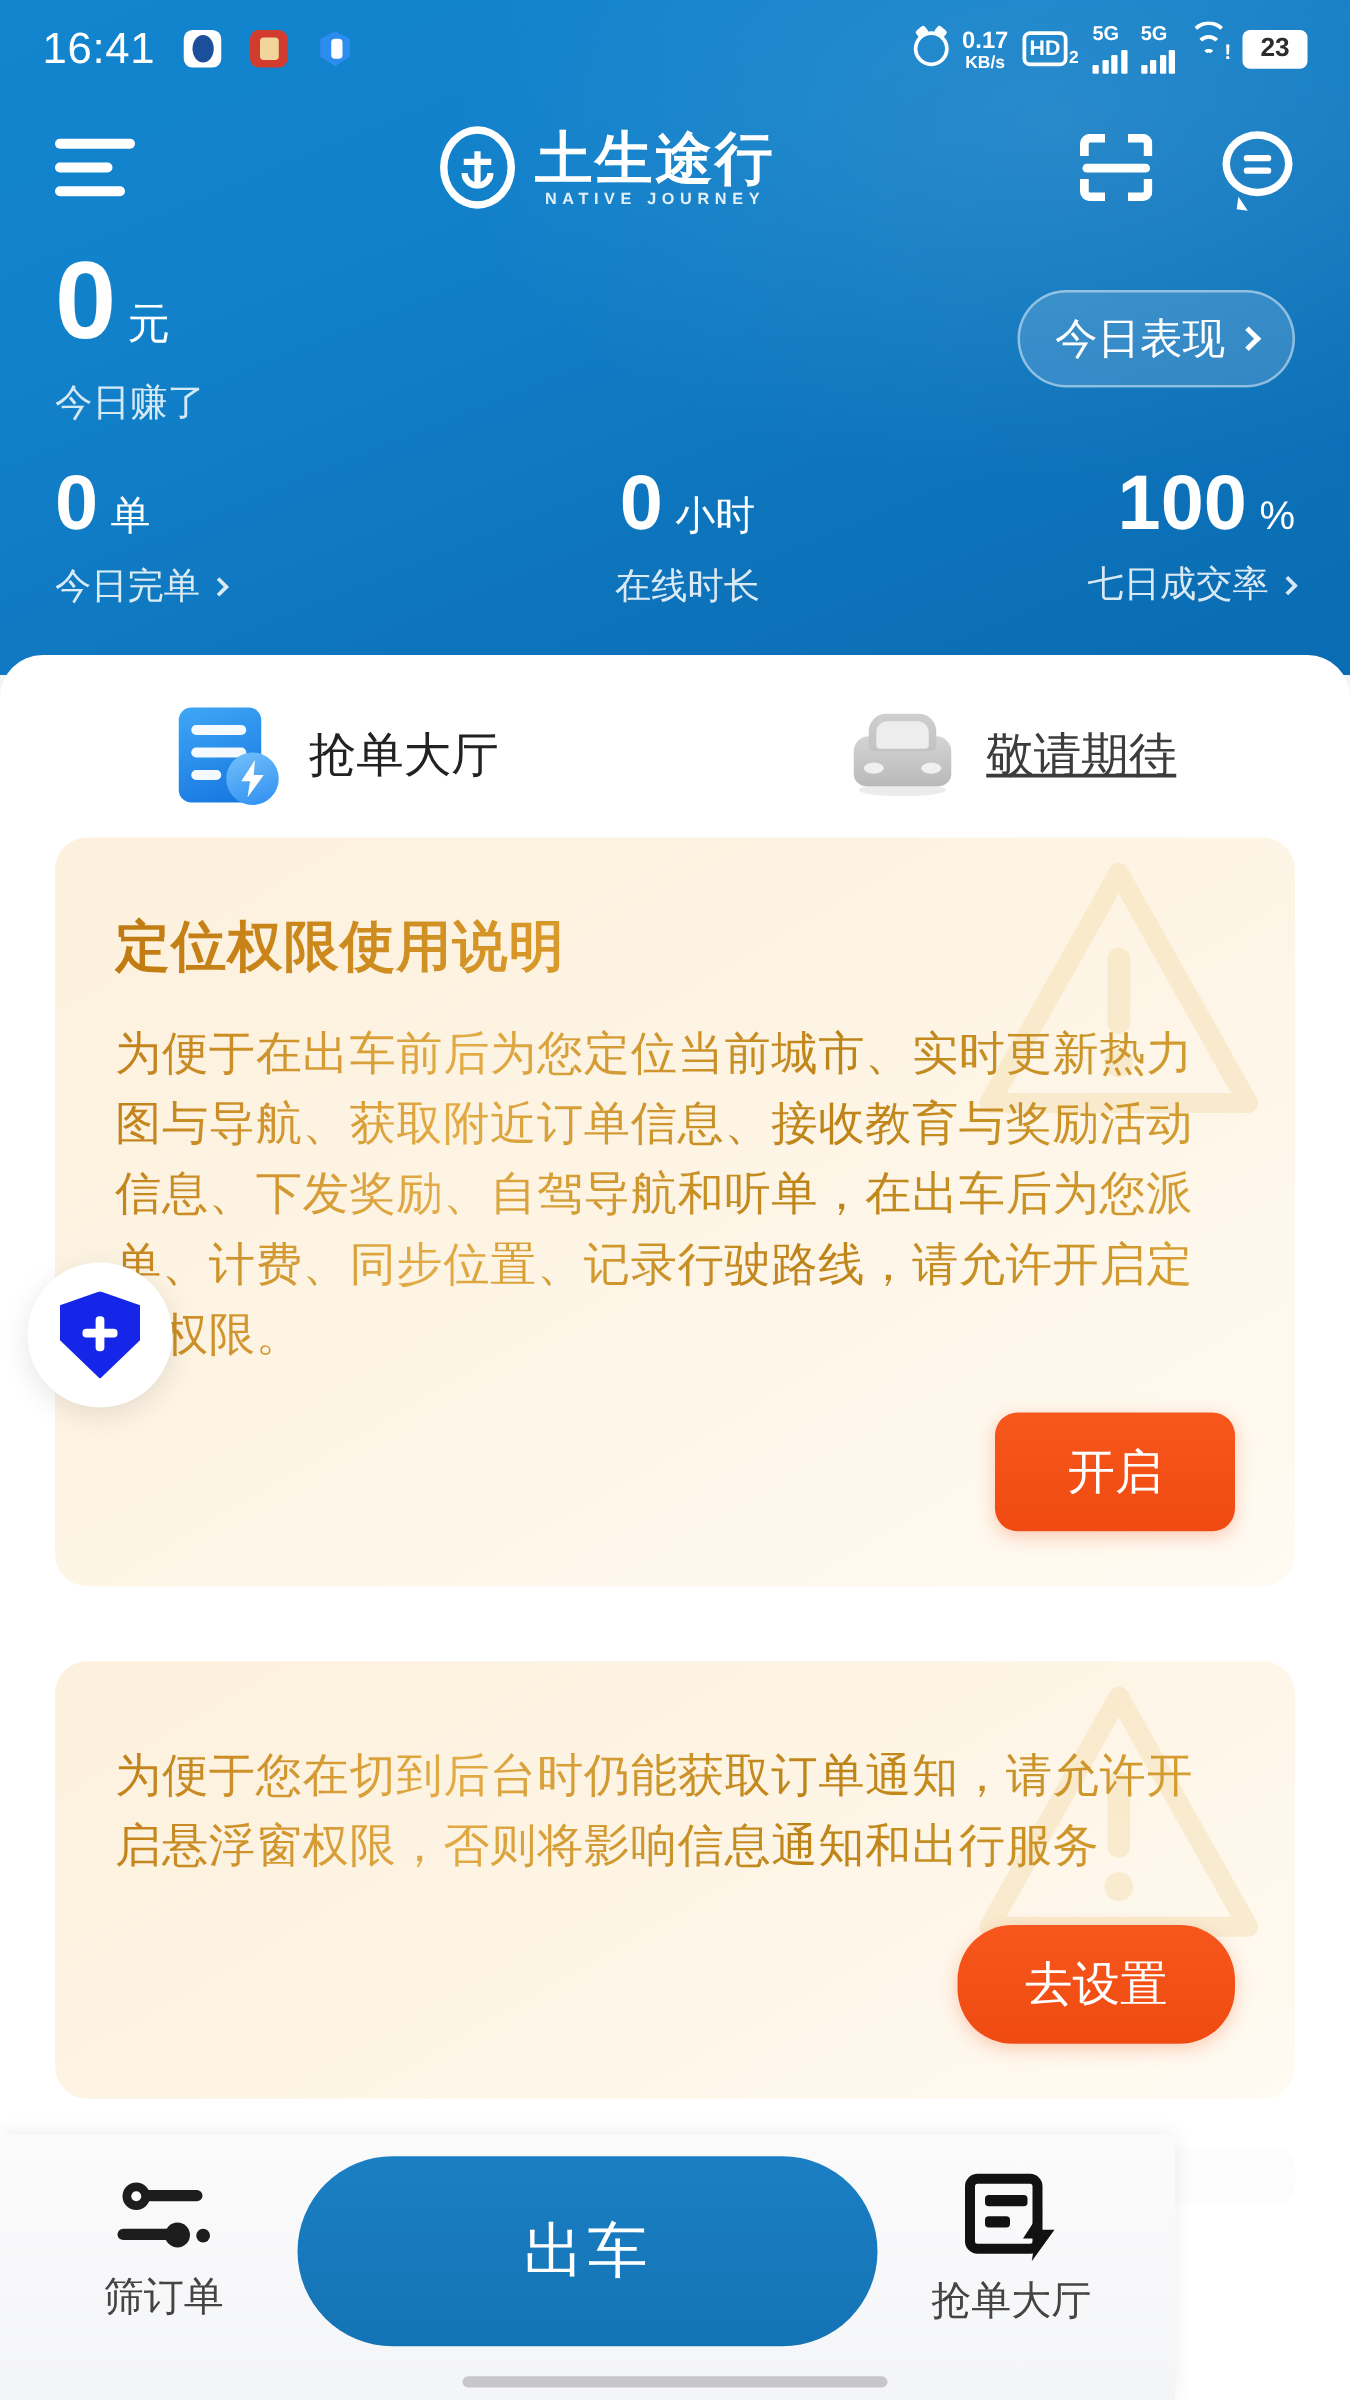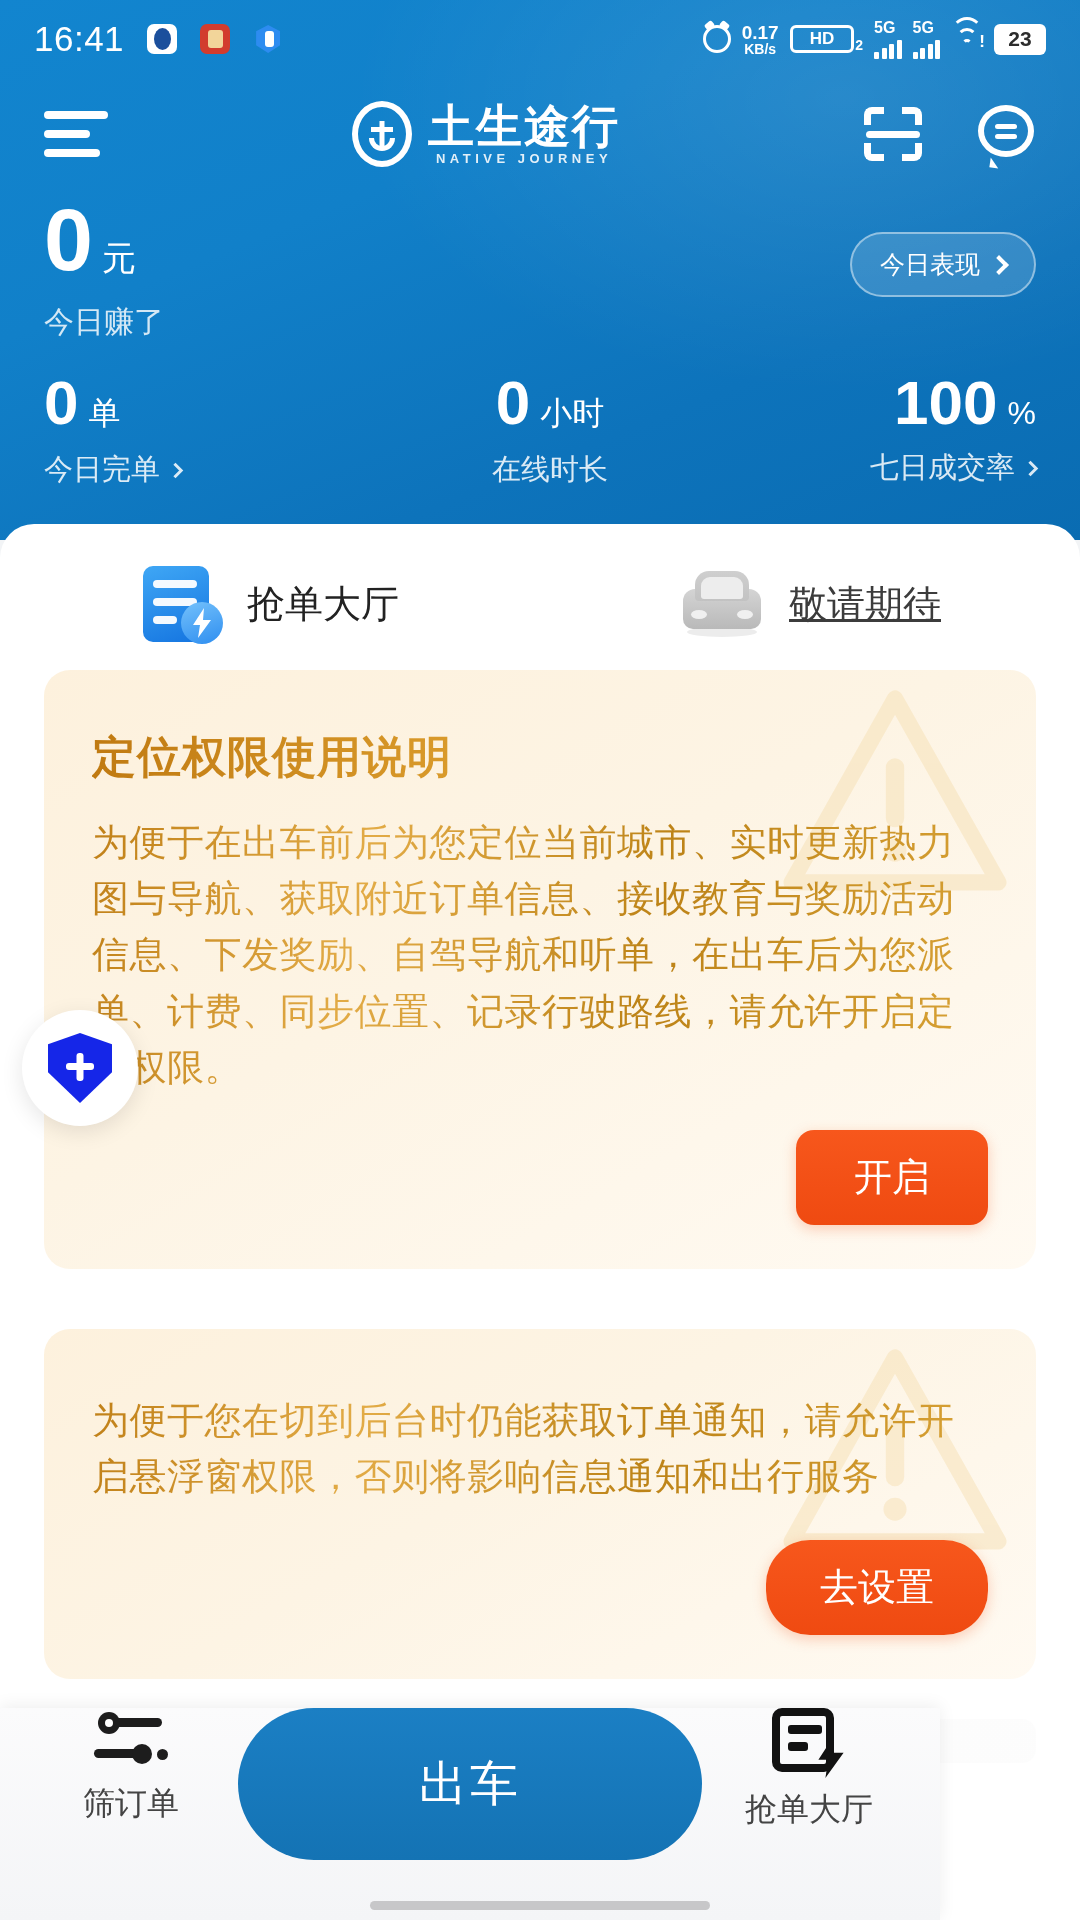--- a/index.html
+++ b/index.html
@@ -54,21 +54,21 @@
     border-radius:2px;
   }
   .sb-alarm::before{ left:-1px; transform:rotate(-40deg); }
   .sb-alarm::after{ right:-1px; transform:rotate(40deg); }
   .sb-net{ display:flex; flex-direction:column; line-height:1; align-items:center; }
   .sb-net .n1{ font-size:19px; font-weight:600; }
   .sb-net .n2{ font-size:14px; font-weight:600; }
   .sb-hd{ display:flex; align-items:flex-end; }
   .sb-hd .box{
     border:3px solid #fff; border-radius:6px; font-size:17px; font-weight:700;
-    padding:0 17px; line-height:22px;
+    padding:0 3px; line-height:22px;
   }
   .sb-hd .sub{ font-size:14px; font-weight:600; margin-left:1px; }
   .sig{ display:flex; flex-direction:column; align-items:flex-start; }
   .sig .lbl{ font-size:16px; font-weight:700; line-height:1; margin-bottom:2px; }
   .bars{ display:flex; align-items:flex-end; gap:2.5px; height:21px; }
   .bars i{ width:5px; background:#fff; border-radius:1px; display:block; }
   .bars i:nth-child(1){ height:7px; }
   .bars i:nth-child(2){ height:11px; }
   .bars i:nth-child(3){ height:15px; }
   .bars i:nth-child(4){ height:19px; }
@@ -148,21 +148,21 @@
   .earn-num{ color:#fff; font-size:88px; font-weight:700; line-height:1; letter-spacing:-1px; }
   .earn-unit{ color:#fff; font-size:34px; font-weight:500; }
   .earn-label{ color:rgba(255,255,255,.82); font-size:30px; margin-top:18px; }
 
   .today-pill{
     position:absolute; top:232px; right:44px; z-index:3;
     display:flex; align-items:center; gap:12px;
     padding:14px 28px; border-radius:40px;
     border:2px solid rgba(255,255,255,.45);
     background:rgba(255,255,255,.14);
-    color:#fff; font-size:25px; cursor:pointer;
+    color:#fff; font-size:34px; cursor:pointer;
   }
   .chev{ display:inline-block; width:14px; height:14px; border-right:4px solid currentColor;
          border-top:4px solid currentColor; transform:rotate(45deg); }
   .chev.sm{ width:11px; height:11px; border-width:3px; }
 
   .stats{
     position:absolute; top:372px; left:0; width:1080px; z-index:3;
     display:flex;
   }
   .stat{ display:flex; flex-direction:column; }
@@ -277,21 +277,21 @@
     position:relative; margin:0 44px; height:44px; border-radius:14px;
     background:linear-gradient(90deg,rgba(0,0,0,.05),rgba(0,0,0,.03));
     opacity:.35;
   }
 
   
   .bottombar{
     position:absolute; bottom:0; left:0; width:940px; height:212px;
     background:linear-gradient(180deg,#fbfbfc,#f4f5f7);
     box-shadow:0 -2px 16px rgba(0,0,0,.07);
-    display:flex; align-items:flex-start; justify-content:space-between;
+    display:flex; align-items:center; justify-content:space-between;
     padding:0 46px 26px 46px; z-index:10;
   }
   .nav-item{ width:170px; display:flex; flex-direction:column; align-items:center; gap:12px; cursor:pointer; }
   .nav-label{ font-size:32px; color:#444; }
   .ic-filter{ width:78px; height:62px; position:relative; }
   .ic-filter .ln{ position:absolute; height:9px; background:#1d1d1d; border-radius:5px; }
   .ic-filter .ln.t{ left:8px; top:10px; width:62px; }
   .ic-filter .ln.b{ left:2px; bottom:12px; width:56px; }
   .ic-filter .knob{ position:absolute; border-radius:50%; background:#1d1d1d; }
   .ic-filter .knob.k1{ left:6px; top:4px; width:22px; height:22px; }

